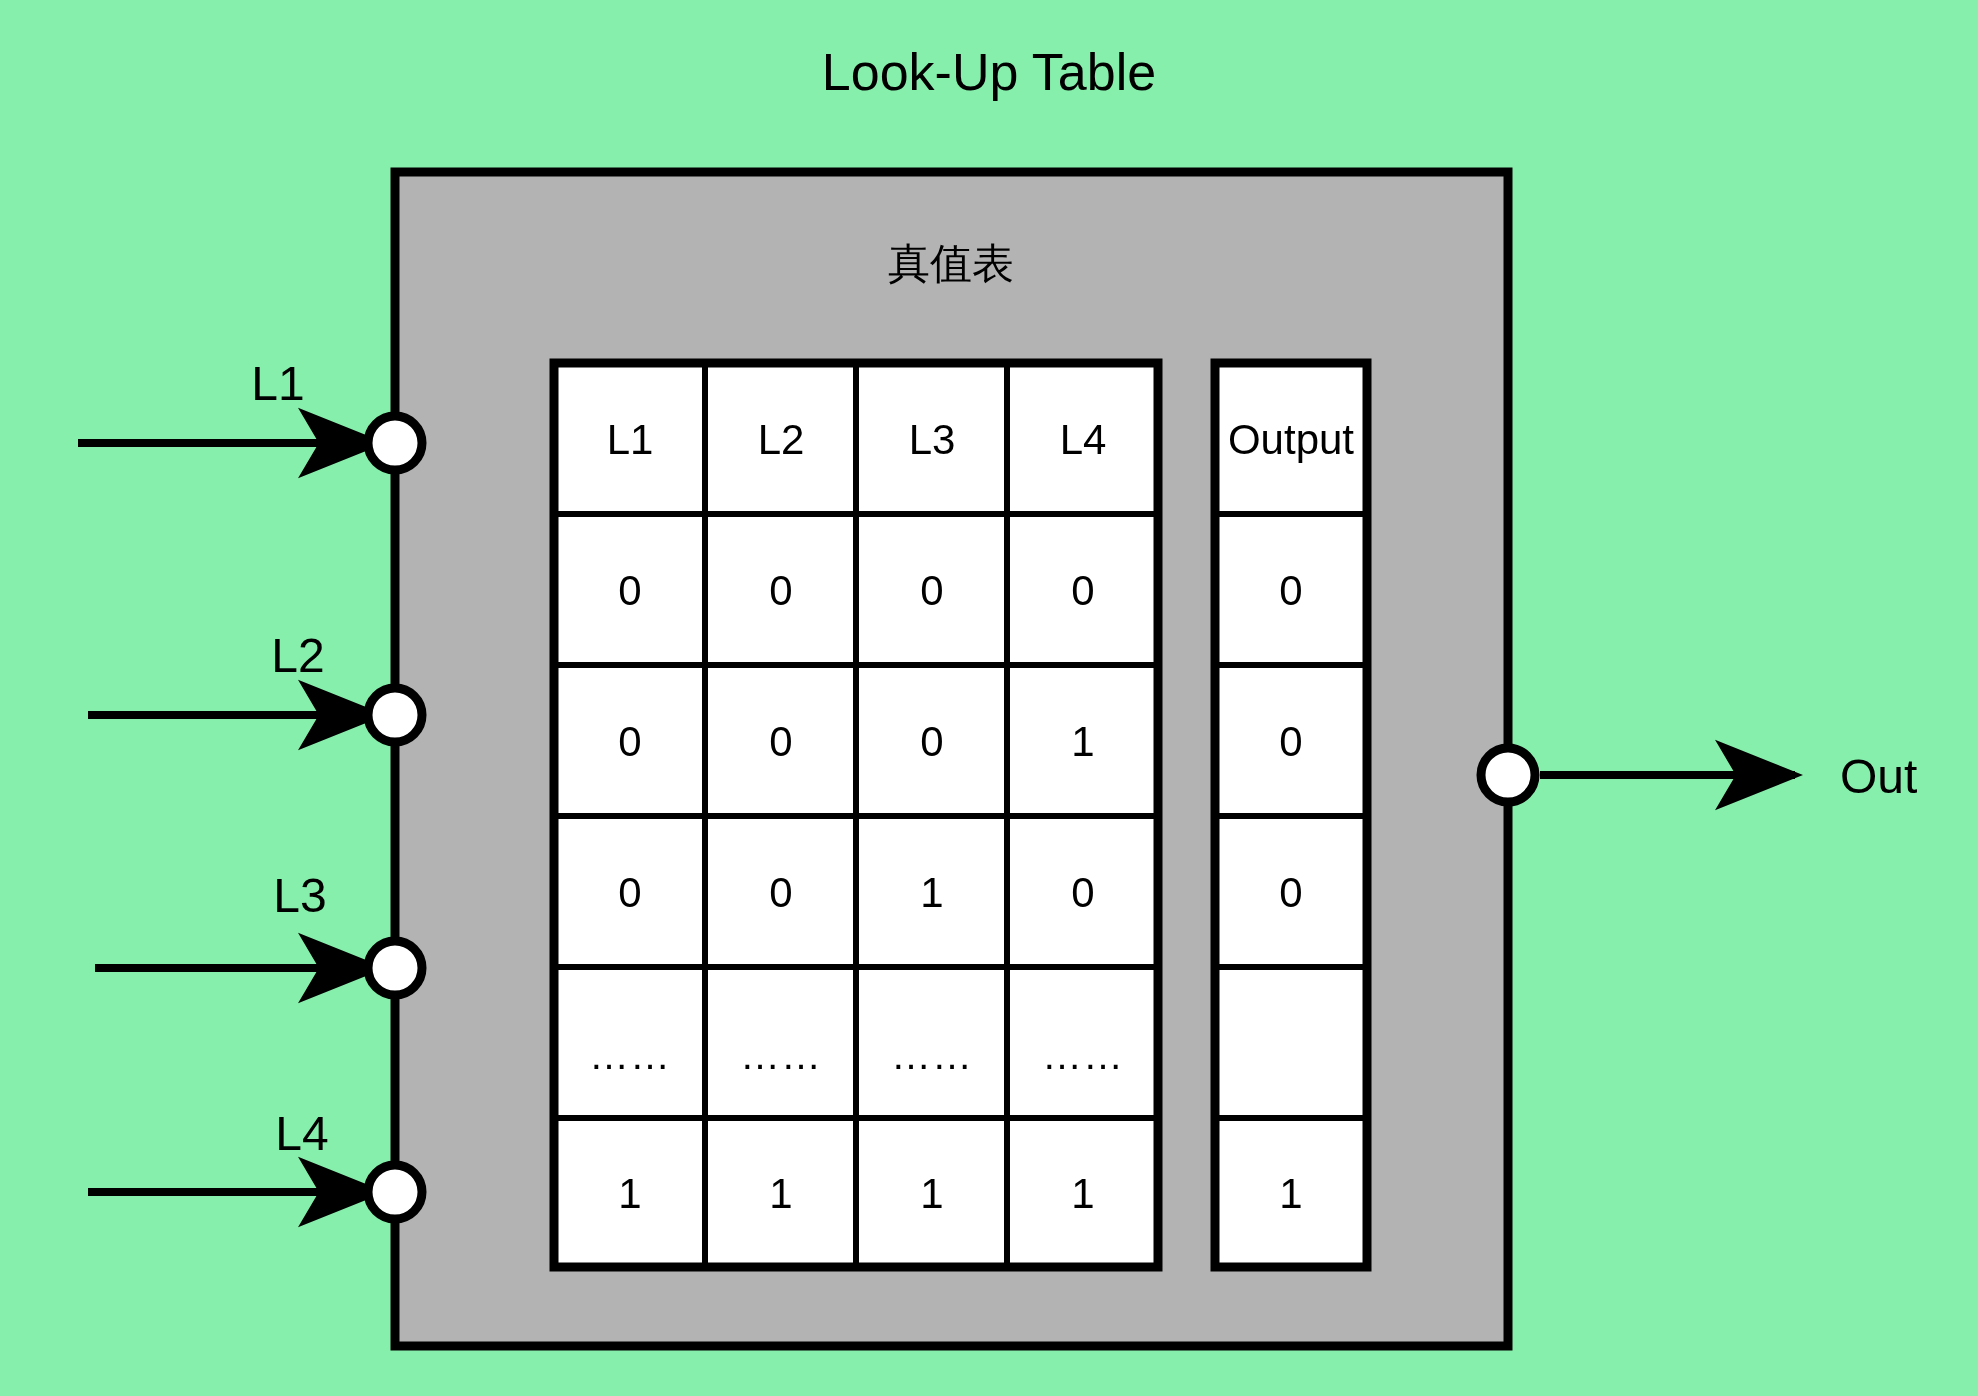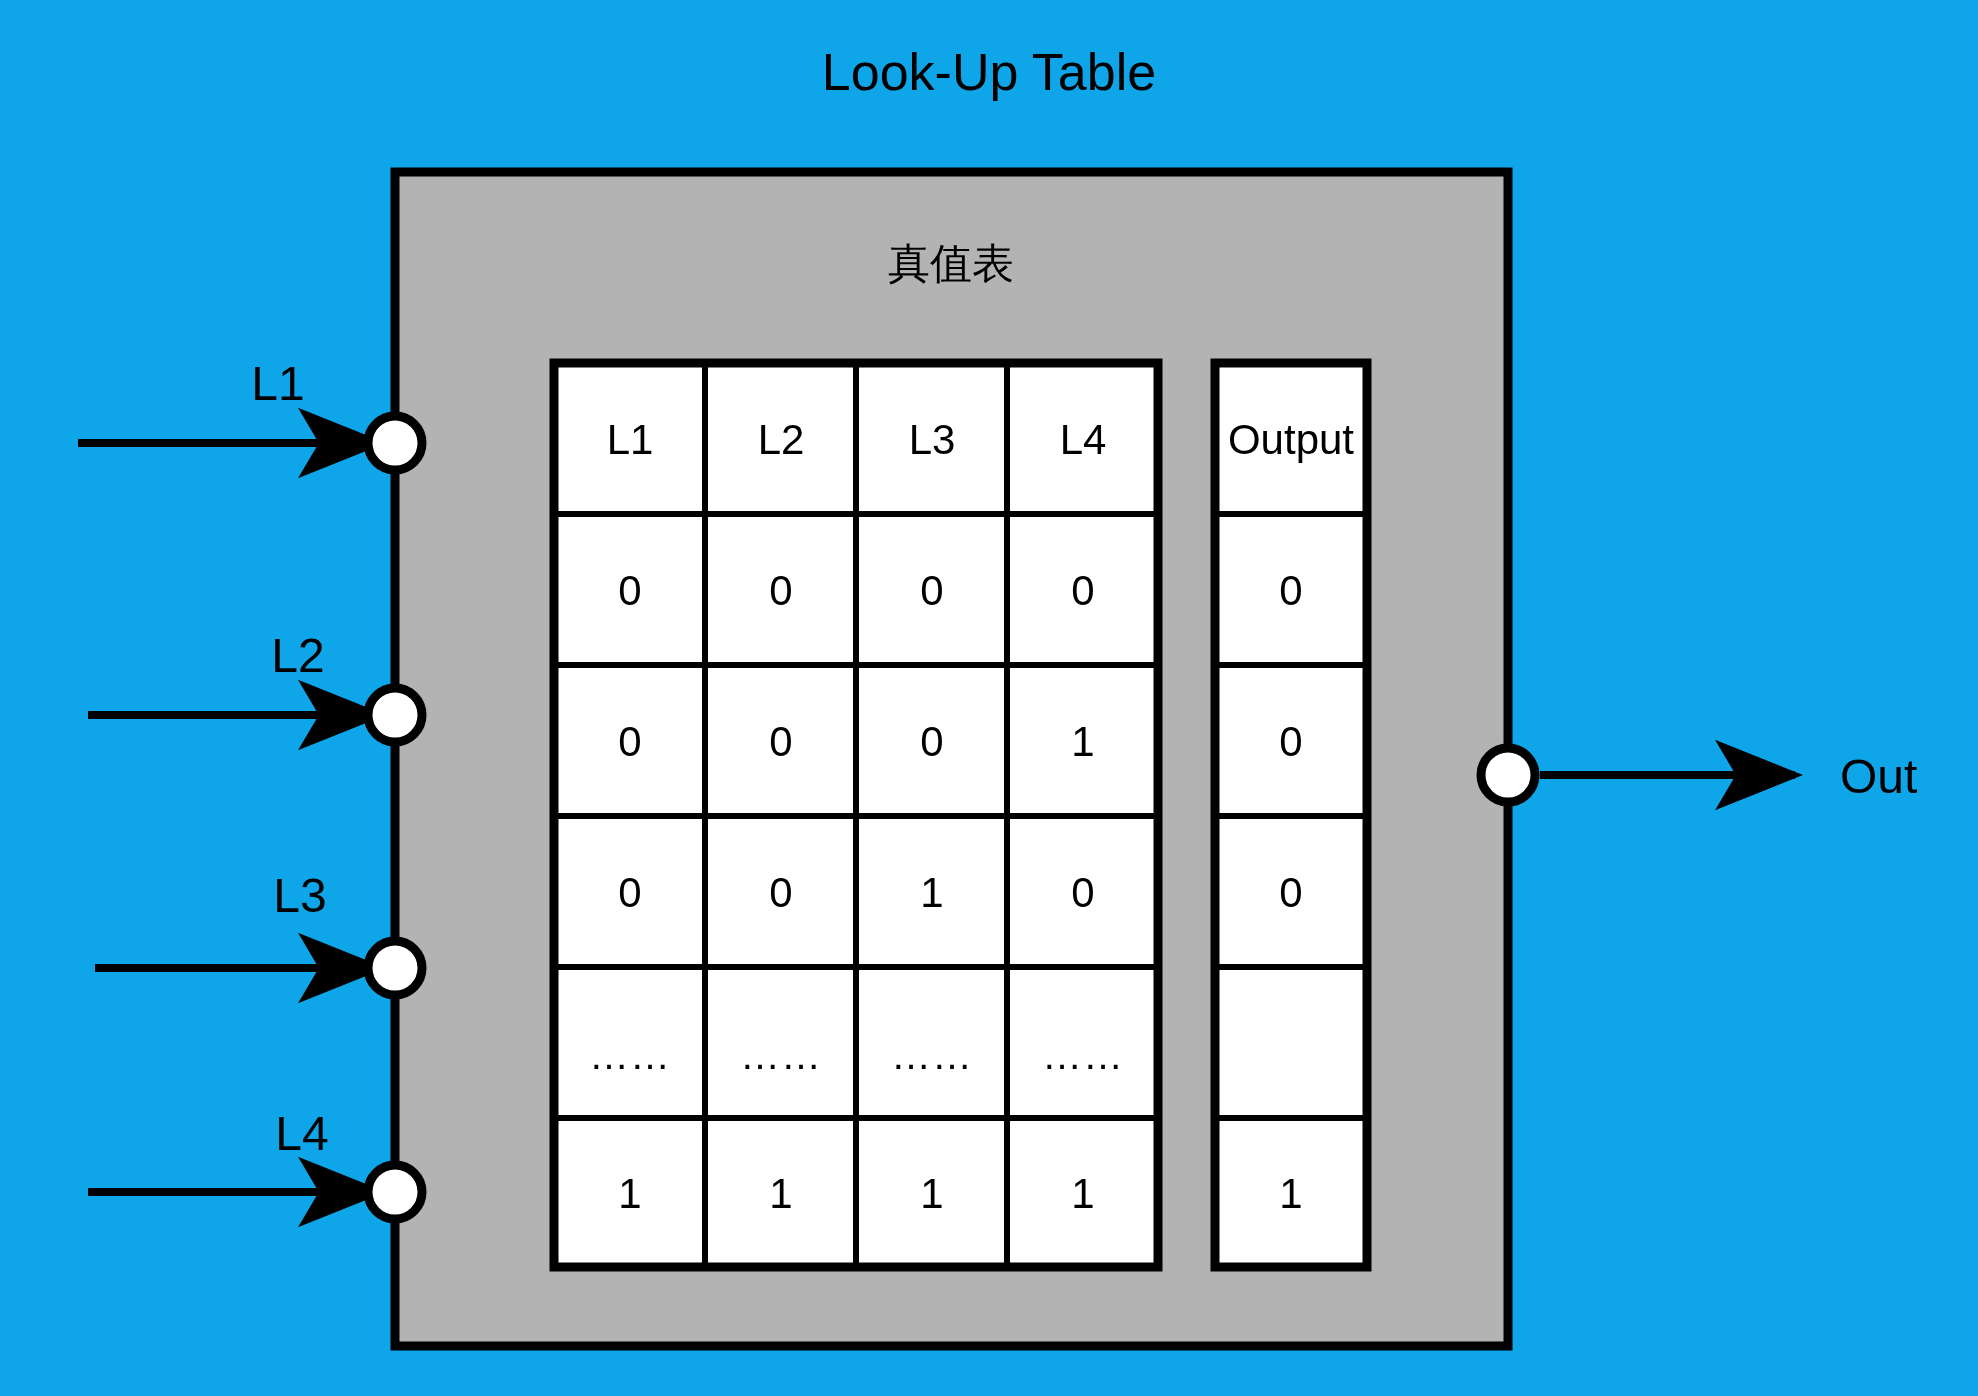--- a/index.html
+++ b/index.html
@@ -7,21 +7,21 @@
     padding: 0;
     background: #ffffff;
   }
   body {
     font-family: "Liberation Sans", "DejaVu Sans", sans-serif;
   }
   #stage {
     position: relative;
     width: 1978px;
     height: 1396px;
-    background: #0ea5e9;
+    background: #86efac;
     overflow: hidden;
   }
   #diagram-svg {
     position: absolute;
     left: 0;
     top: 0;
   }
   .ttl-title {
     font-size: 52px;
     fill: #000000;

